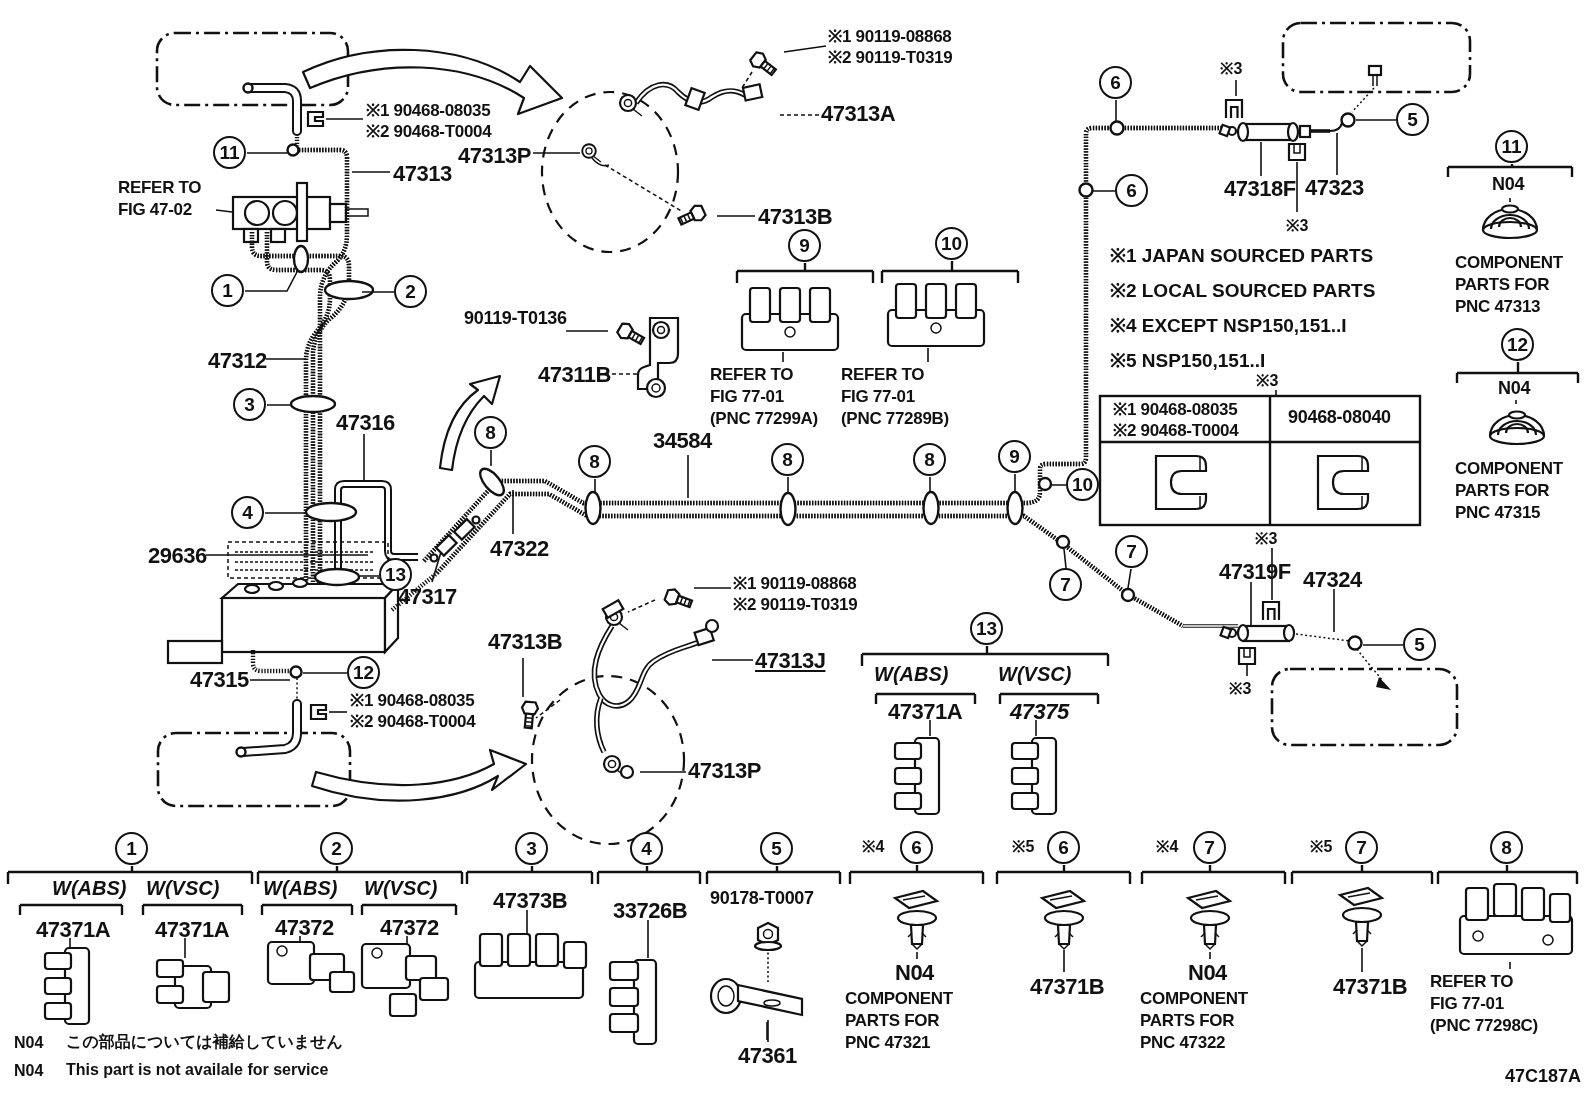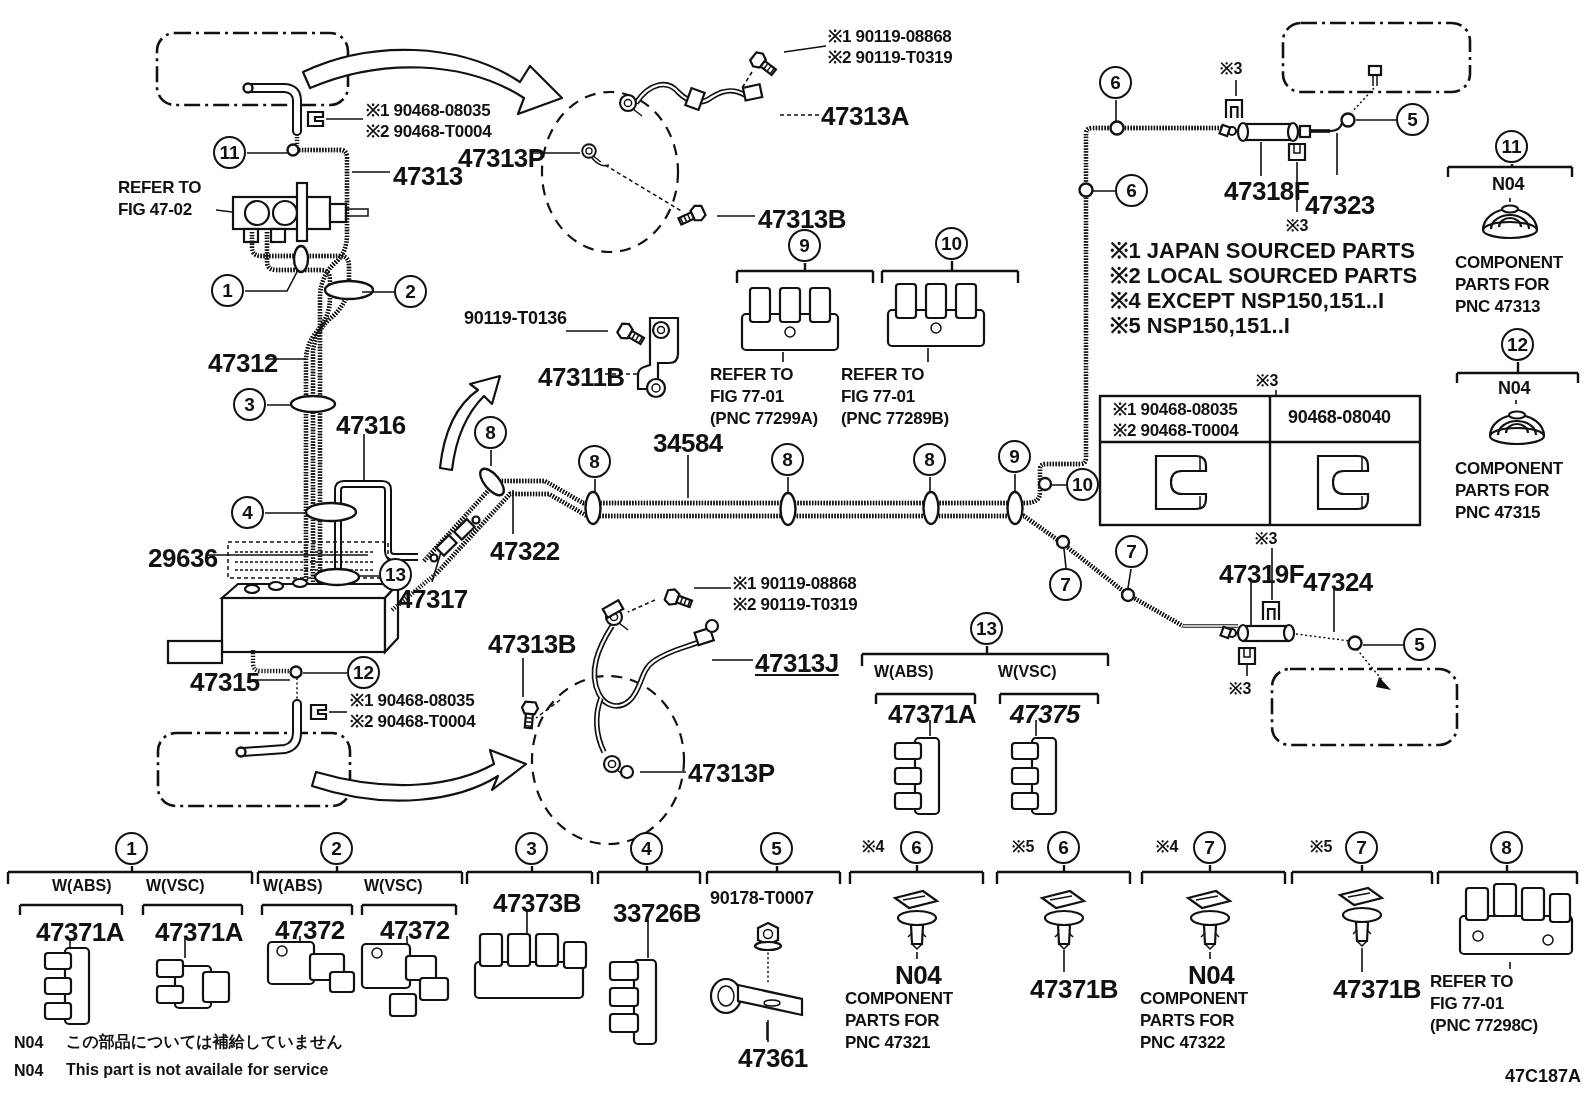--- a/index.html
+++ b/index.html
@@ -1,25 +1,25 @@
 <!DOCTYPE html>
 <html><head>
 <meta charset="utf-8">
 <style>
   html,body{margin:0;padding:0;background:#fff;}
   .stage{position:relative;width:1592px;height:1099px;background:#fff;overflow:hidden;
          font-family:"Liberation Sans",sans-serif;color:#111;}
   .stage svg{position:absolute;left:0;top:0;}
   .lbl{position:absolute;white-space:pre-line;font-weight:bold;color:#111;}
-  .pn{font-size:26px;letter-spacing:-0.5px;}
+  .pn{font-size:22px;letter-spacing:-0.5px;}
   .pn2{font-size:18px;letter-spacing:-0.3px;}
   .dual{font-size:17px;line-height:21px;letter-spacing:-0.3px;}
   .ref{font-size:17px;line-height:22px;letter-spacing:-0.3px;}
-  .note{font-size:22px;line-height:25px;}
-  .wlab{font-size:16px;}
+  .note{font-size:19px;line-height:35px;}
+  .wlab{font-size:20px;font-style:italic;}
   .flag{font-size:16px;}
   .note2{font-size:16px;}
   .fig{font-size:18px;font-weight:bold;}
   .callout{position:absolute;width:33px;height:33px;border:2.6px solid #111;border-radius:50%;
            background:#fff;display:flex;align-items:center;justify-content:center;
            font-weight:bold;font-size:19px;box-sizing:border-box;cursor:pointer;}
   
   .s2{fill:none;stroke:#111;stroke-width:2.2;}
   .s2f{fill:#fff;stroke:#111;stroke-width:2.2;}
   .s1{fill:none;stroke:#111;stroke-width:1.5;}
@@ -410,21 +410,21 @@
 <div class="lbl pn" style="left: 393px; top: 161px;">47313</div>
     <div class="lbl pn" style="left: 458px; top: 143px;">47313P</div>
     <div class="lbl pn" style="left: 208px; top: 348px;">47312</div>
     <div class="lbl pn" style="left: 336px; top: 410px;">47316</div>
     <div class="lbl pn" style="left: 148px; top: 543px;">29636</div>
     <div class="lbl pn" style="left: 398px; top: 584px;">47317</div>
     <div class="lbl pn" style="left: 190px; top: 667px;">47315</div>
     <div class="lbl pn" style="left: 653px; top: 428px;">34584</div>
     <div class="lbl pn" style="left: 490px; top: 536px;">47322</div>
     <div class="lbl pn" style="left: 1224px; top: 176px;">47318F</div>
-    <div class="lbl pn" style="left: 1305px; top: 190px;">47323</div>
+    <div class="lbl pn" style="left: 1305px; top: 175px;">47323</div>
     <div class="lbl pn" style="left: 1219px; top: 559px;">47319F</div>
     <div class="lbl pn" style="left: 1303px; top: 567px;">47324</div>
     <div class="lbl pn" style="left: 821px; top: 101px;">47313A</div>
     <div class="lbl pn" style="left: 758px; top: 204px;">47313B</div>
     <div class="lbl pn" style="left: 488px; top: 629px;">47313B</div>
     <div class="lbl pn" style="left: 755px; top: 648px; text-decoration: underline;">47313J</div>
     <div class="lbl pn" style="left: 688px; top: 758px;">47313P</div>
     <div class="lbl pn" style="left: 538px; top: 362px;">47311B</div>
     <div class="lbl pn2" style="left: 464px; top: 308px;">90119-T0136</div>
     <div class="lbl pn2" style="left: 710px; top: 888px;">90178-T0007</div>

